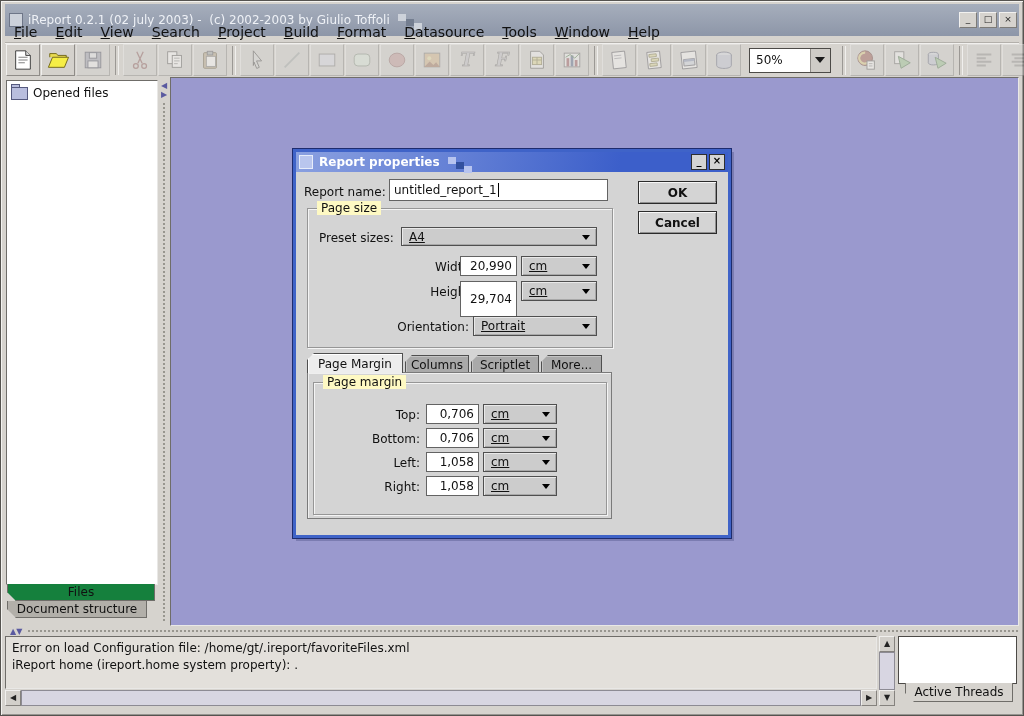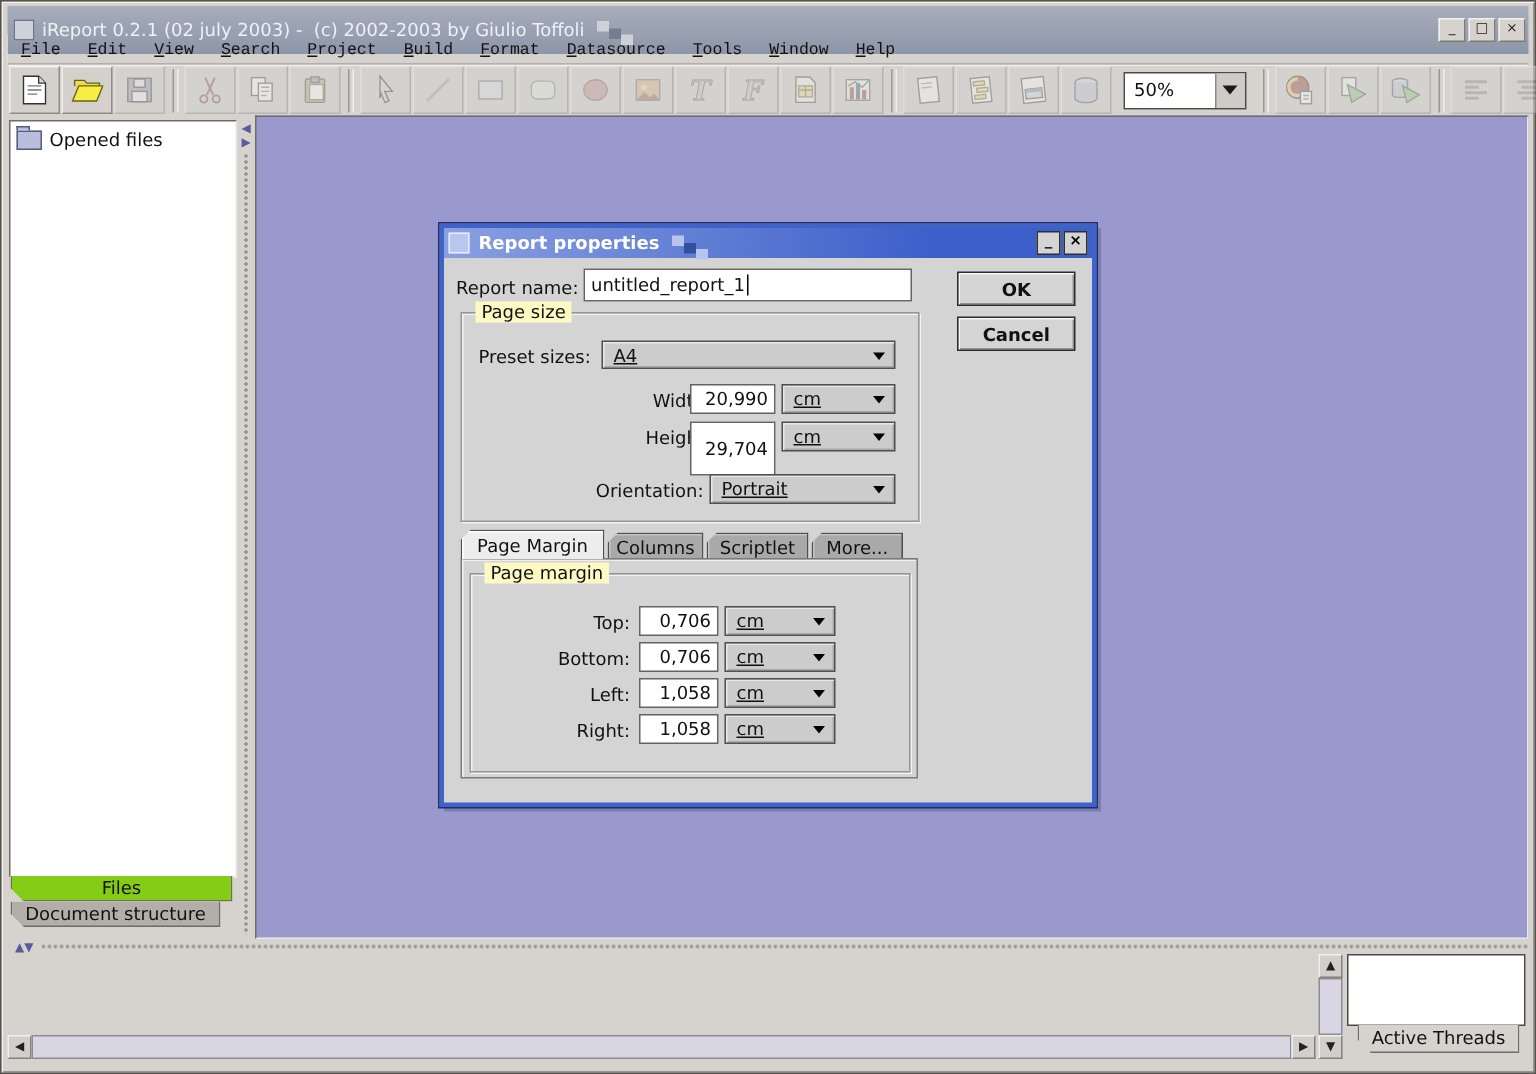--- a/index.html
+++ b/index.html
@@ -14,22 +14,22 @@
             padding:0 2px;color:#eef1f6;font-size:12px;white-space:pre;}
   .title-icon{width:12px;height:12px;background:#ccd1da;border:1px solid #6e7688;margin:0 5px 0 2px;flex:none;}
   .stair{position:relative;width:8px;height:7px;margin:0 0 6px 8px;flex:none;}
   .stair.gray{background:#cdd2da;box-shadow:8px 5px 0 #747e90,16px 9px 0 #cdd2da;}
   .stair.blue{background:#b7c4ef;box-shadow:8px 5px 0 #32509e,16px 9px 0 #b7c4ef;}
   .win-controls{margin-left:auto;display:flex;gap:2px;}
   .wbtn{width:16px;height:14px;background:#d6d3ce;border:1px solid;cursor:default;
         border-color:#f2f1ef #7d7b77 #7d7b77 #f2f1ef;font-size:9px;line-height:12px;text-align:center;color:#222;}
 
   
-  .menubar{position:absolute;left:4px;top:21px;right:4px;height:20px;display:flex;align-items:flex-end;
-           font-size:11px;border-bottom:1px solid #b3b0ab;box-shadow:0 1px 0 #f1f0ee;font-family:Liberation Mono, monospace;}
+  .menubar{position:absolute;left:4px;top:21px;right:4px;height:20px;display:flex;align-items:center;
+           font-size:14px;border-bottom:1px solid #b3b0ab;box-shadow:0 1px 0 #f1f0ee;}
   .menu-item{padding:2px 9px;}
 
   
   .toolbar{position:absolute;left:4px;top:42px;right:4px;height:34px;display:flex;align-items:center;padding-left:1px;}
   .tb{width:32px;height:30px;flex:none;display:flex;align-items:center;justify-content:center;
       background:#d4d1cc;border:1px solid;border-color:#f0efed #8f8c88 #8f8c88 #f0efed;margin-right:1px;}
   .tb.dis{opacity:.42;filter:grayscale(.5);}
   .tsep{width:2px;height:29px;margin:0 4px;flex:none;border-left:1px solid #9b9894;border-right:1px solid #f0efed;}
   .zoombox{display:flex;height:23px;border:1px solid #4c4a47;margin:0 7px;background:#fff;flex:none;}
   .zoomfield{width:54px;font-size:12px;padding:4px 0 0 6px;}
@@ -39,21 +39,21 @@
   
   .main{position:absolute;left:4px;top:76px;right:4px;bottom:89px;}
   .tree-panel{position:absolute;left:1px;top:3px;width:150px;bottom:41px;background:#fff;
               border:1px solid;border-color:#6f6d69 #e9e8e6 #e9e8e6 #6f6d69;}
   .tree-row{display:flex;align-items:center;gap:5px;padding:4px 2px 0 4px;font-size:12px;}
   .folder-icon{width:15px;height:11px;background:#b9bede;border:1px solid #55597e;position:relative;flex:none;margin-top:2px;}
   .folder-icon:before{content:"";position:absolute;left:-1px;top:-4px;width:7px;height:2px;background:#b9bede;border:1px solid #55597e;border-bottom:none;}
   .side-tab{position:absolute;left:2px;height:16px;font-size:12px;display:flex;align-items:center;justify-content:center;
             border:1px solid #6f6d69;border-top:none;
             clip-path:polygon(0 0,100% 0,100% 100%,9px 100%,0 calc(100% - 9px));}
-  .side-tab.files{bottom:25px;width:146px;background:#84cc16;}
+  .side-tab.files{bottom:25px;width:146px;background:#15803d;}
   .side-tab.doc{bottom:8px;width:138px;background:#b2afa9;}
   .vsplit{position:absolute;left:153px;top:3px;width:12px;bottom:3px;display:flex;flex-direction:column;align-items:center;padding-top:1px;}
   .split-arrow{font-size:8px;line-height:9px;color:#5a5aa0;}
   .vsplit .dots{flex:1;width:4px;margin-top:3px;background-image:radial-gradient(circle,#98968f 1px,transparent 1.3px);background-size:4px 4px;}
   .canvas{position:absolute;left:165px;top:0;right:0;bottom:0;background:#9a99ce;
           border:1px solid;border-color:#6f6d69 #e9e8e6 #e9e8e6 #6f6d69;}
 
   .hsplit{position:absolute;left:4px;right:4px;bottom:79px;height:10px;display:flex;align-items:center;padding-left:5px;}
   .hsplit .dots{flex:1;height:4px;margin-left:5px;background-image:radial-gradient(circle,#98968f 1px,transparent 1.3px);background-size:4px 4px;}
 
@@ -333,20 +333,24 @@
     <div class="canvas"></div>
   </div>
 
   <div class="hsplit">
     <span class="split-arrow">▲</span>
     <span class="split-arrow">▼</span>
     <span class="dots"></span>
   </div>
 
   <div class="bottom">
+    <div class="log">
+      <div>Error on load Configuration file: /home/gt/.ireport/favoriteFiles.xml</div>
+      <div>iReport home (ireport.home system property): .</div>
+    </div>
     <div class="hscroll">
       <span class="sbtn">◀</span>
       <span class="thumb"></span>
       <span class="sbtn">▶</span>
     </div>
     <div class="vscroll">
       <span class="sbtn">▲</span>
       <span class="thumb"></span>
       <span class="sbtn">▼</span>
     </div>

